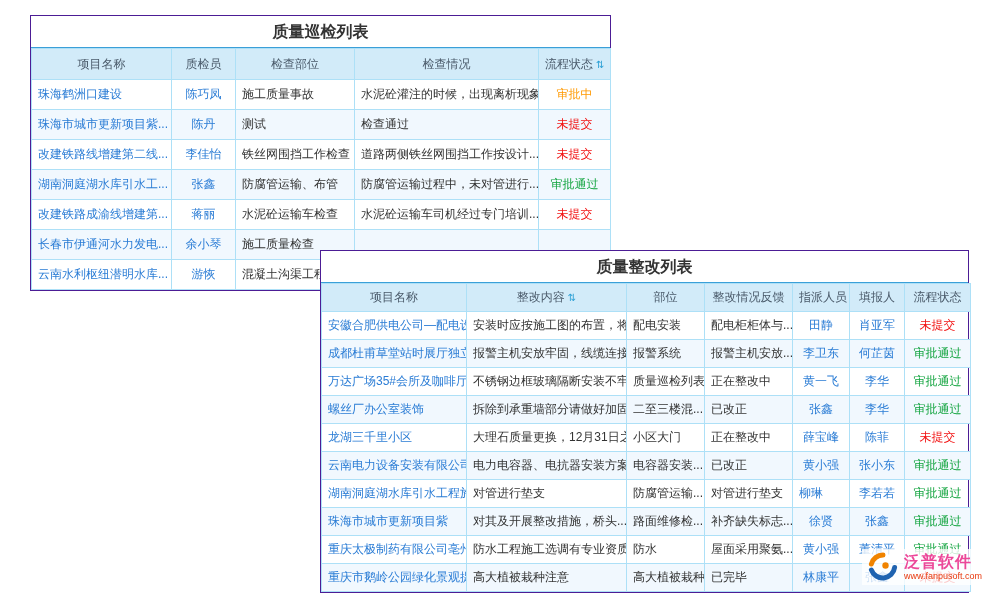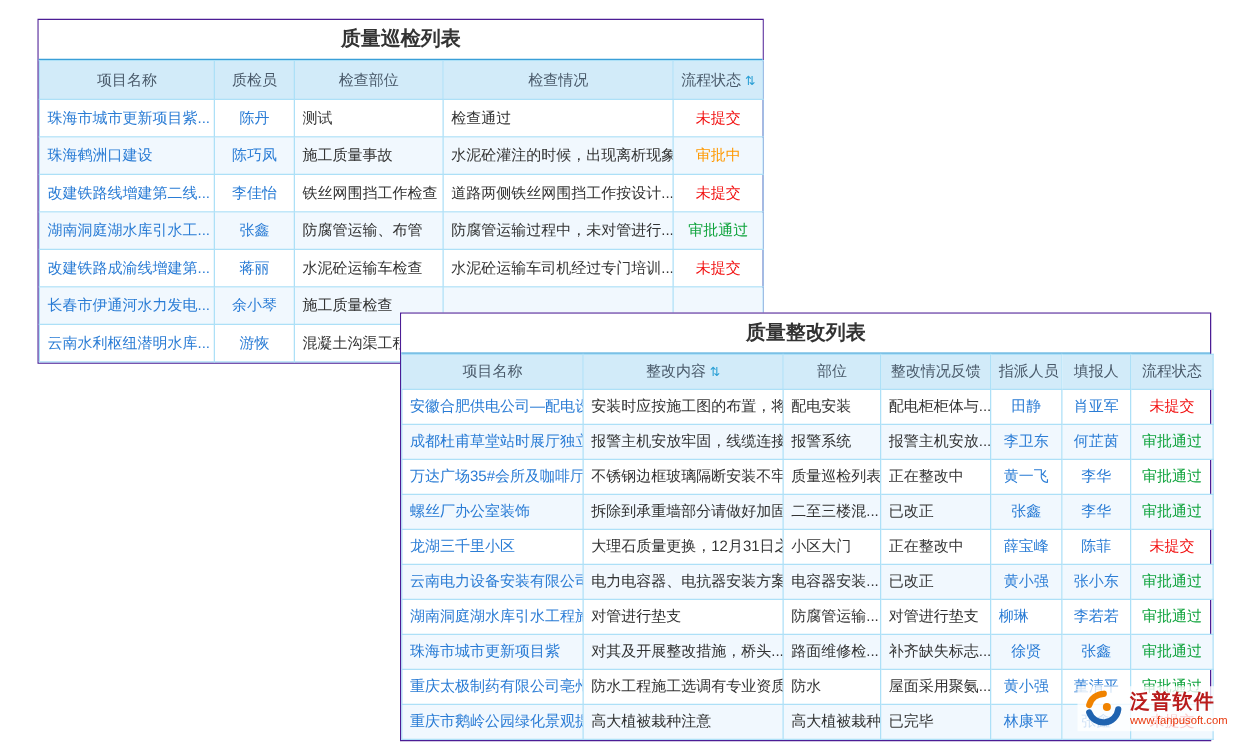--- a/index.html
+++ b/index.html
@@ -50,52 +50,52 @@
   tbody tr:nth-child(even) { background:#f1f8fe; }
   .link-cell { color:#2a7cd5; cursor:pointer; }
   .status-cell { text-align:center; }
   .sort-icon { color:#2a9fd5; font-size:10px; margin-left:3px; }
   #logo {
     position:absolute; left:862px; top:549px; z-index:3;
     display:flex; align-items:center; gap:6px;
     padding:3px 6px;
     background:rgba(255,255,255,0.78);
   }
-  .logo-name { font-size:16px; font-weight:bold; color:#b91c1c; letter-spacing:1px; line-height:18px; }
+  .logo-name { font-size:16px; font-weight:bold; color:#ec4899; letter-spacing:1px; line-height:18px; }
   .logo-url  { font-size:9px; color:#e8380d; line-height:11px; }
 </style>
 </head>
 <body>
 
 <div class="panel" id="patrol-panel">
   <div class="panel-title">质量巡检列表</div>
   <table id="patrol-table">
       <thead>
         <tr>
           <th style="width: 140px;"><span>项目名称</span></th>
           <th style="width: 64px;"><span>质检员</span></th>
           <th style="width: 119px;"><span>检查部位</span></th>
           <th style="width: 184px;"><span>检查情况</span></th>
           <th style="width: 72px;"><span>流程状态</span><span class="sort-icon">⇅</span></th>
         </tr>
       </thead>
       <tbody>
         <tr>
-          <td class="link-cell" style="text-align: left;">珠海市城市更新项目紫...</td>
-          <td class="link-cell" style="text-align: center;">陈丹</td>
-          <td style="text-align: left;">测试</td>
-          <td style="text-align: left;">检查通过</td>
-          <td class="status-cell" style="text-align: center; color: rgb(242, 20, 20);">未提交</td>
-        </tr>
-        <tr>
           <td class="link-cell" style="text-align: left;">珠海鹤洲口建设</td>
           <td class="link-cell" style="text-align: center;">陈巧凤</td>
           <td style="text-align: left;">施工质量事故</td>
           <td style="text-align: left;">水泥砼灌注的时候，出现离析现象</td>
           <td class="status-cell" style="text-align: center; color: rgb(255, 153, 0);">审批中</td>
+        </tr>
+        <tr>
+          <td class="link-cell" style="text-align: left;">珠海市城市更新项目紫...</td>
+          <td class="link-cell" style="text-align: center;">陈丹</td>
+          <td style="text-align: left;">测试</td>
+          <td style="text-align: left;">检查通过</td>
+          <td class="status-cell" style="text-align: center; color: rgb(242, 20, 20);">未提交</td>
         </tr>
         <tr>
           <td class="link-cell" style="text-align: left;">改建铁路线增建第二线...</td>
           <td class="link-cell" style="text-align: center;">李佳怡</td>
           <td style="text-align: left;">铁丝网围挡工作检查</td>
           <td style="text-align: left;">道路两侧铁丝网围挡工作按设计...</td>
           <td class="status-cell" style="text-align: center; color: rgb(242, 20, 20);">未提交</td>
         </tr>
         <tr>
           <td class="link-cell" style="text-align: left;">湖南洞庭湖水库引水工...</td>

